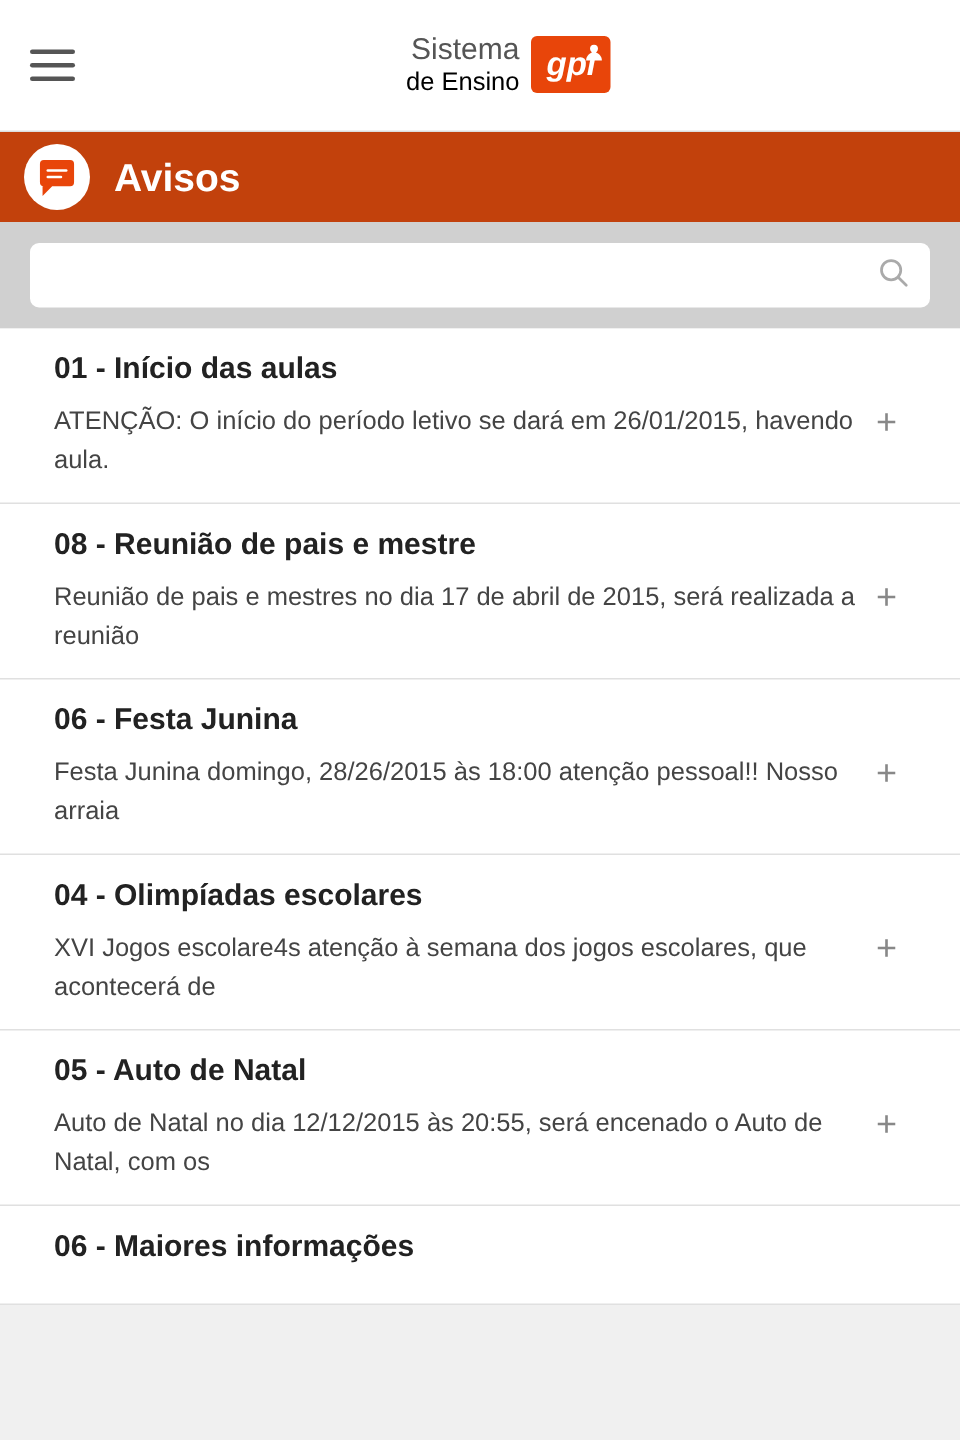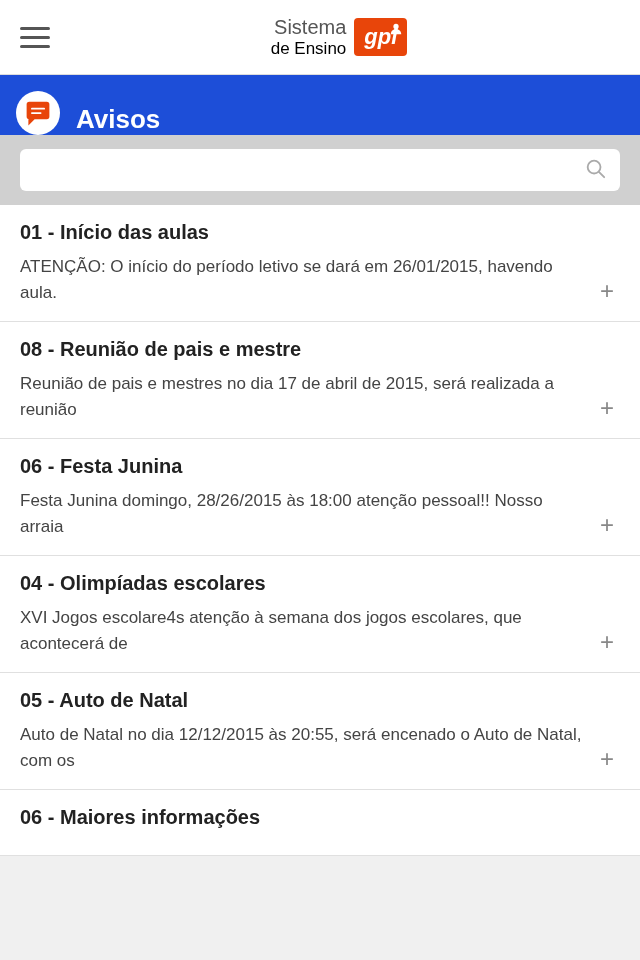--- a/index.html
+++ b/index.html
@@ -11,21 +11,21 @@
       min-height: 960px;
       overflow-x: hidden;
     }
 
     
     .top-bar {
       background: #ffffff;
       display: flex;
       align-items: center;
       padding: 10px 16px;
-      height: 75px;
+      height: 88px;
       border-bottom: 1px solid #ddd;
     }
     .hamburger-icon {
       display: flex;
       flex-direction: column;
       gap: 6px;
       cursor: pointer;
       padding: 4px;
     }
     .hamburger-icon span {
@@ -58,23 +58,23 @@
       font-weight: bold;
       padding: 6px 10px;
       margin-left: 8px;
       border-radius: 4px;
       font-style: italic;
       position: relative;
     }
 
     
     .avisos-header {
-      background: #1d4ed8;
-      display: flex;
-      align-items: flex-end;
+      background: #c2410c;
+      display: flex;
+      align-items: center;
       height: 60px;
       padding: 0 16px;
     }
     .chat-icon-wrap {
       background: white;
       border-radius: 50%;
       width: 44px;
       height: 44px;
       display: flex;
       align-items: center;
@@ -118,31 +118,30 @@
       height: 22px;
       color: #aaa;
     }
 
     
     .notice-list {
       background: white;
     }
     .notice-item {
       border-bottom: 1px solid #e0e0e0;
-      padding: 16px 20px;
+      padding: 16px 36px;
     }
     .notice-title {
       font-size: 20px;
       font-weight: bold;
       color: #222;
       margin-bottom: 10px;
     }
     .notice-body-row {
       display: flex;
-      align-items: flex-end;
       justify-content: space-between;
     }
     .notice-body {
       font-size: 17px;
       color: #444;
       line-height: 1.5;
       flex: 1;
       padding-right: 8px;
     }
     .plus-btn {

